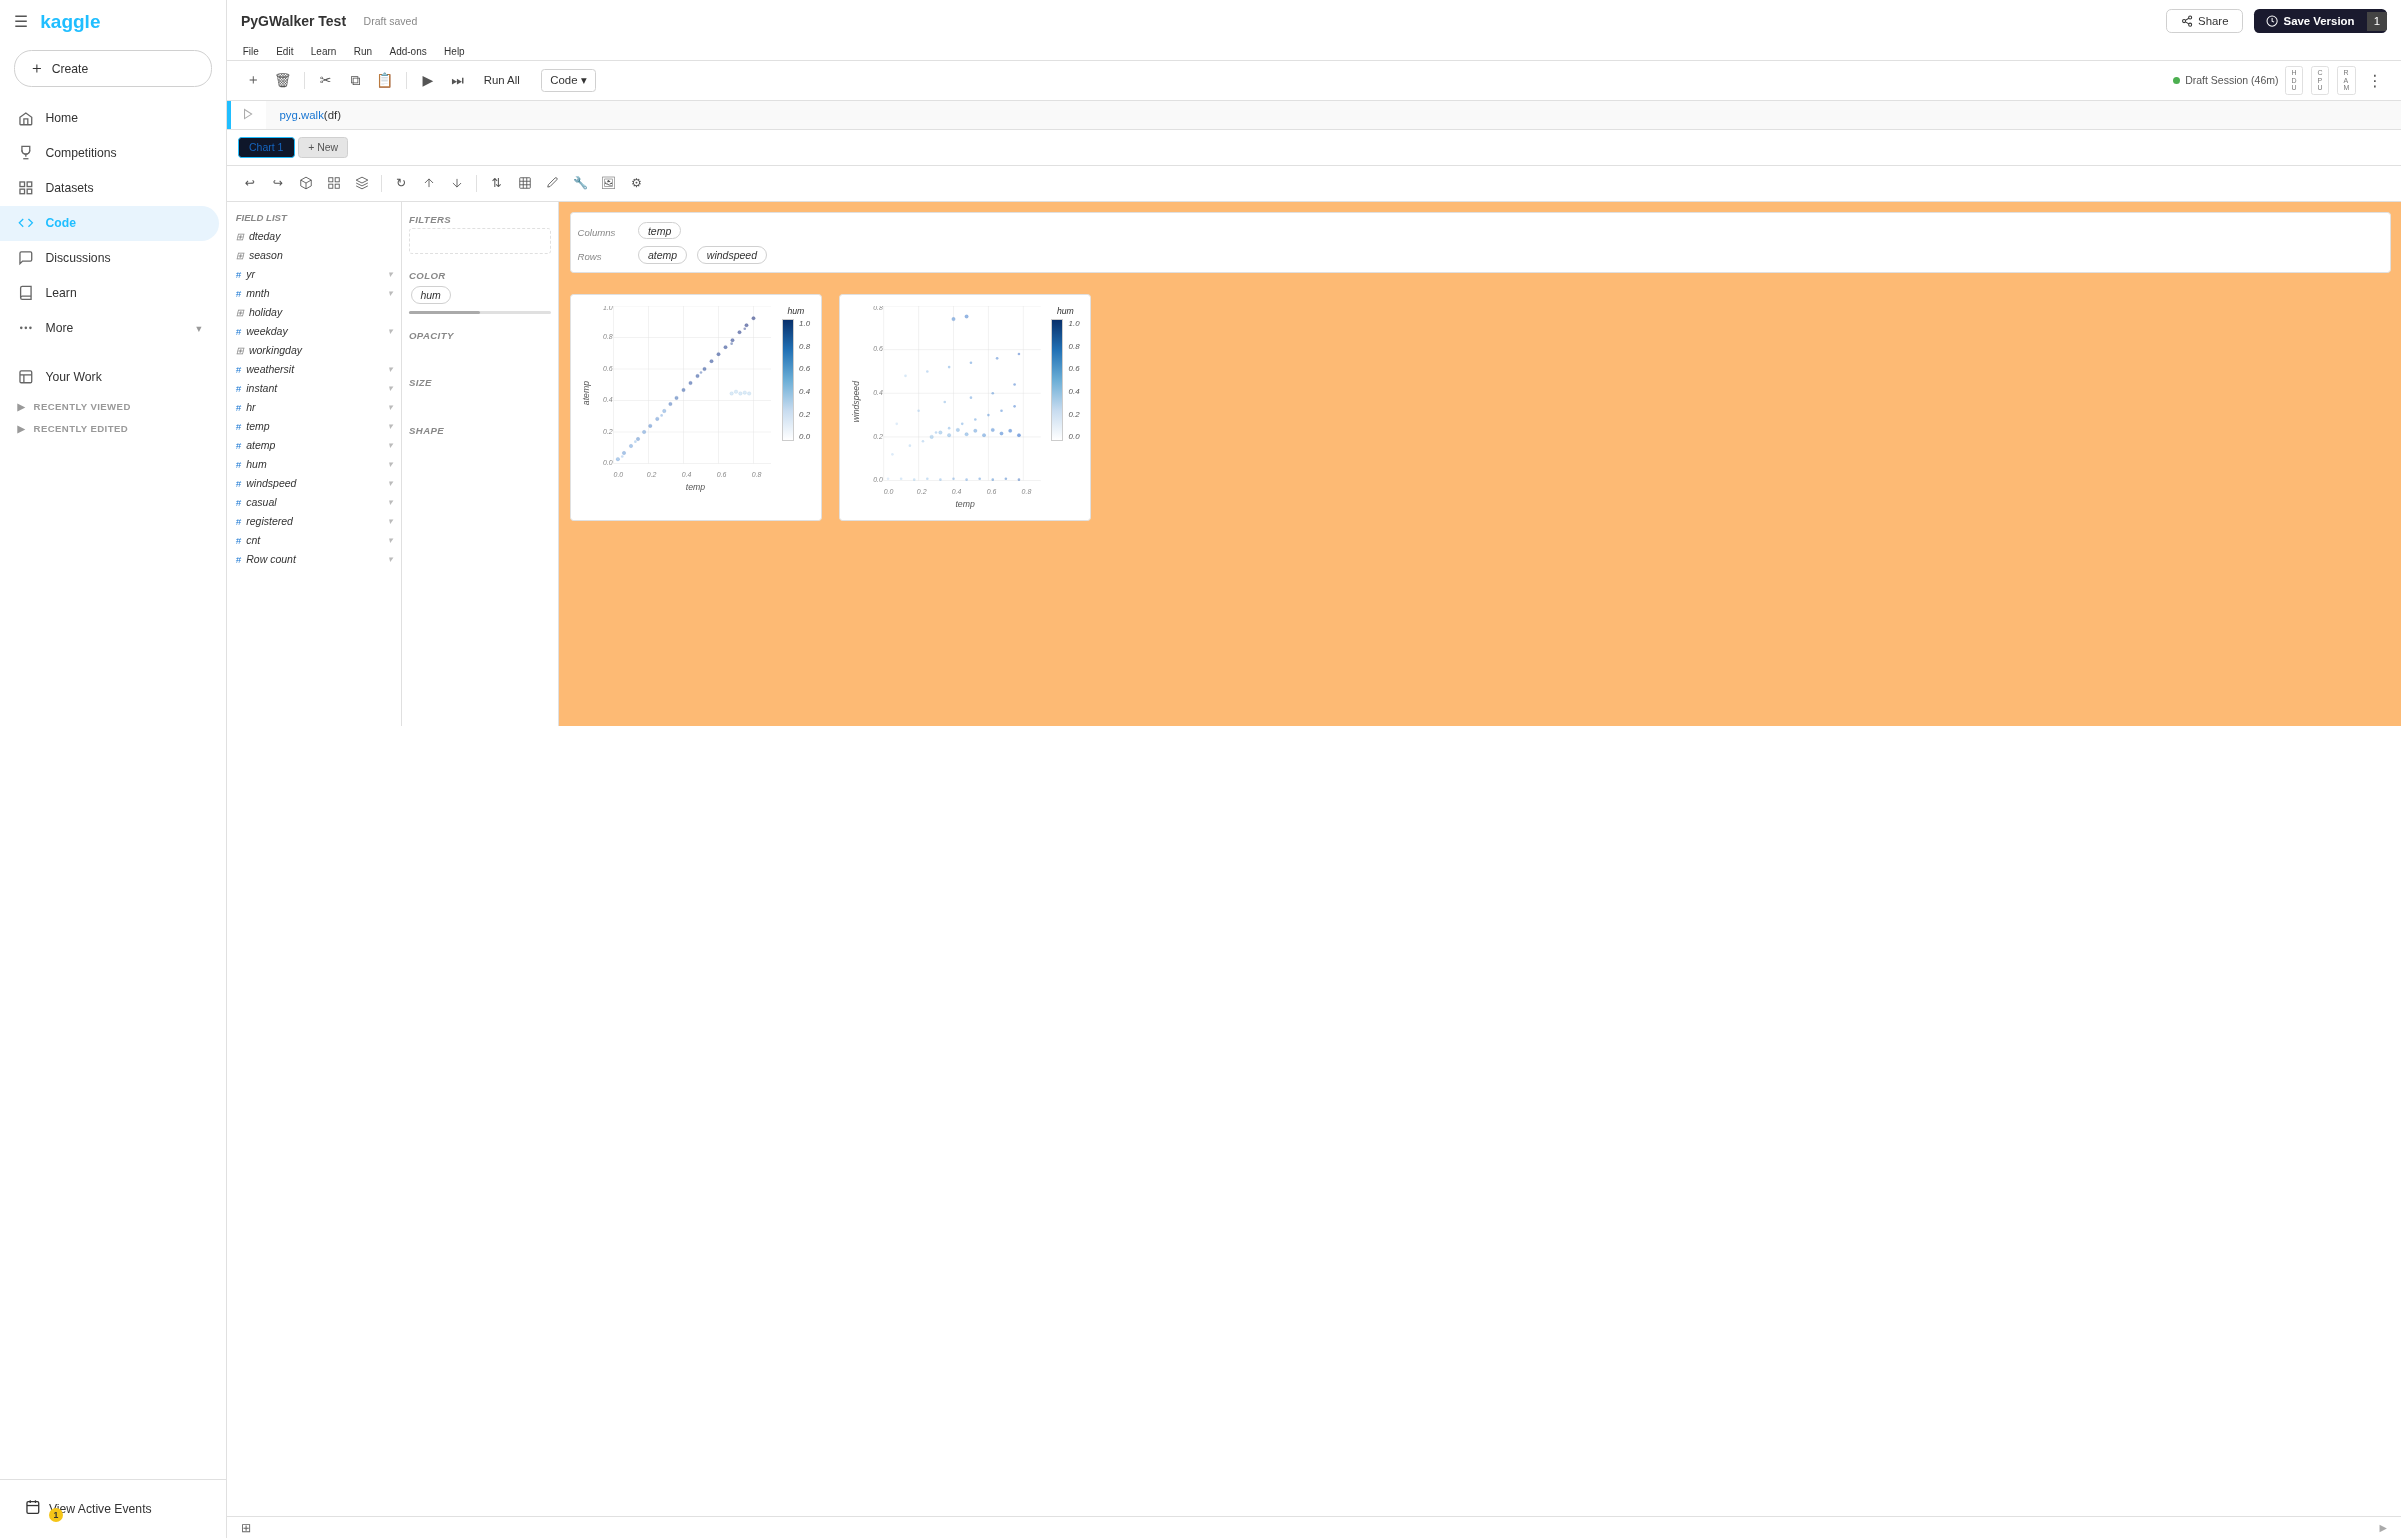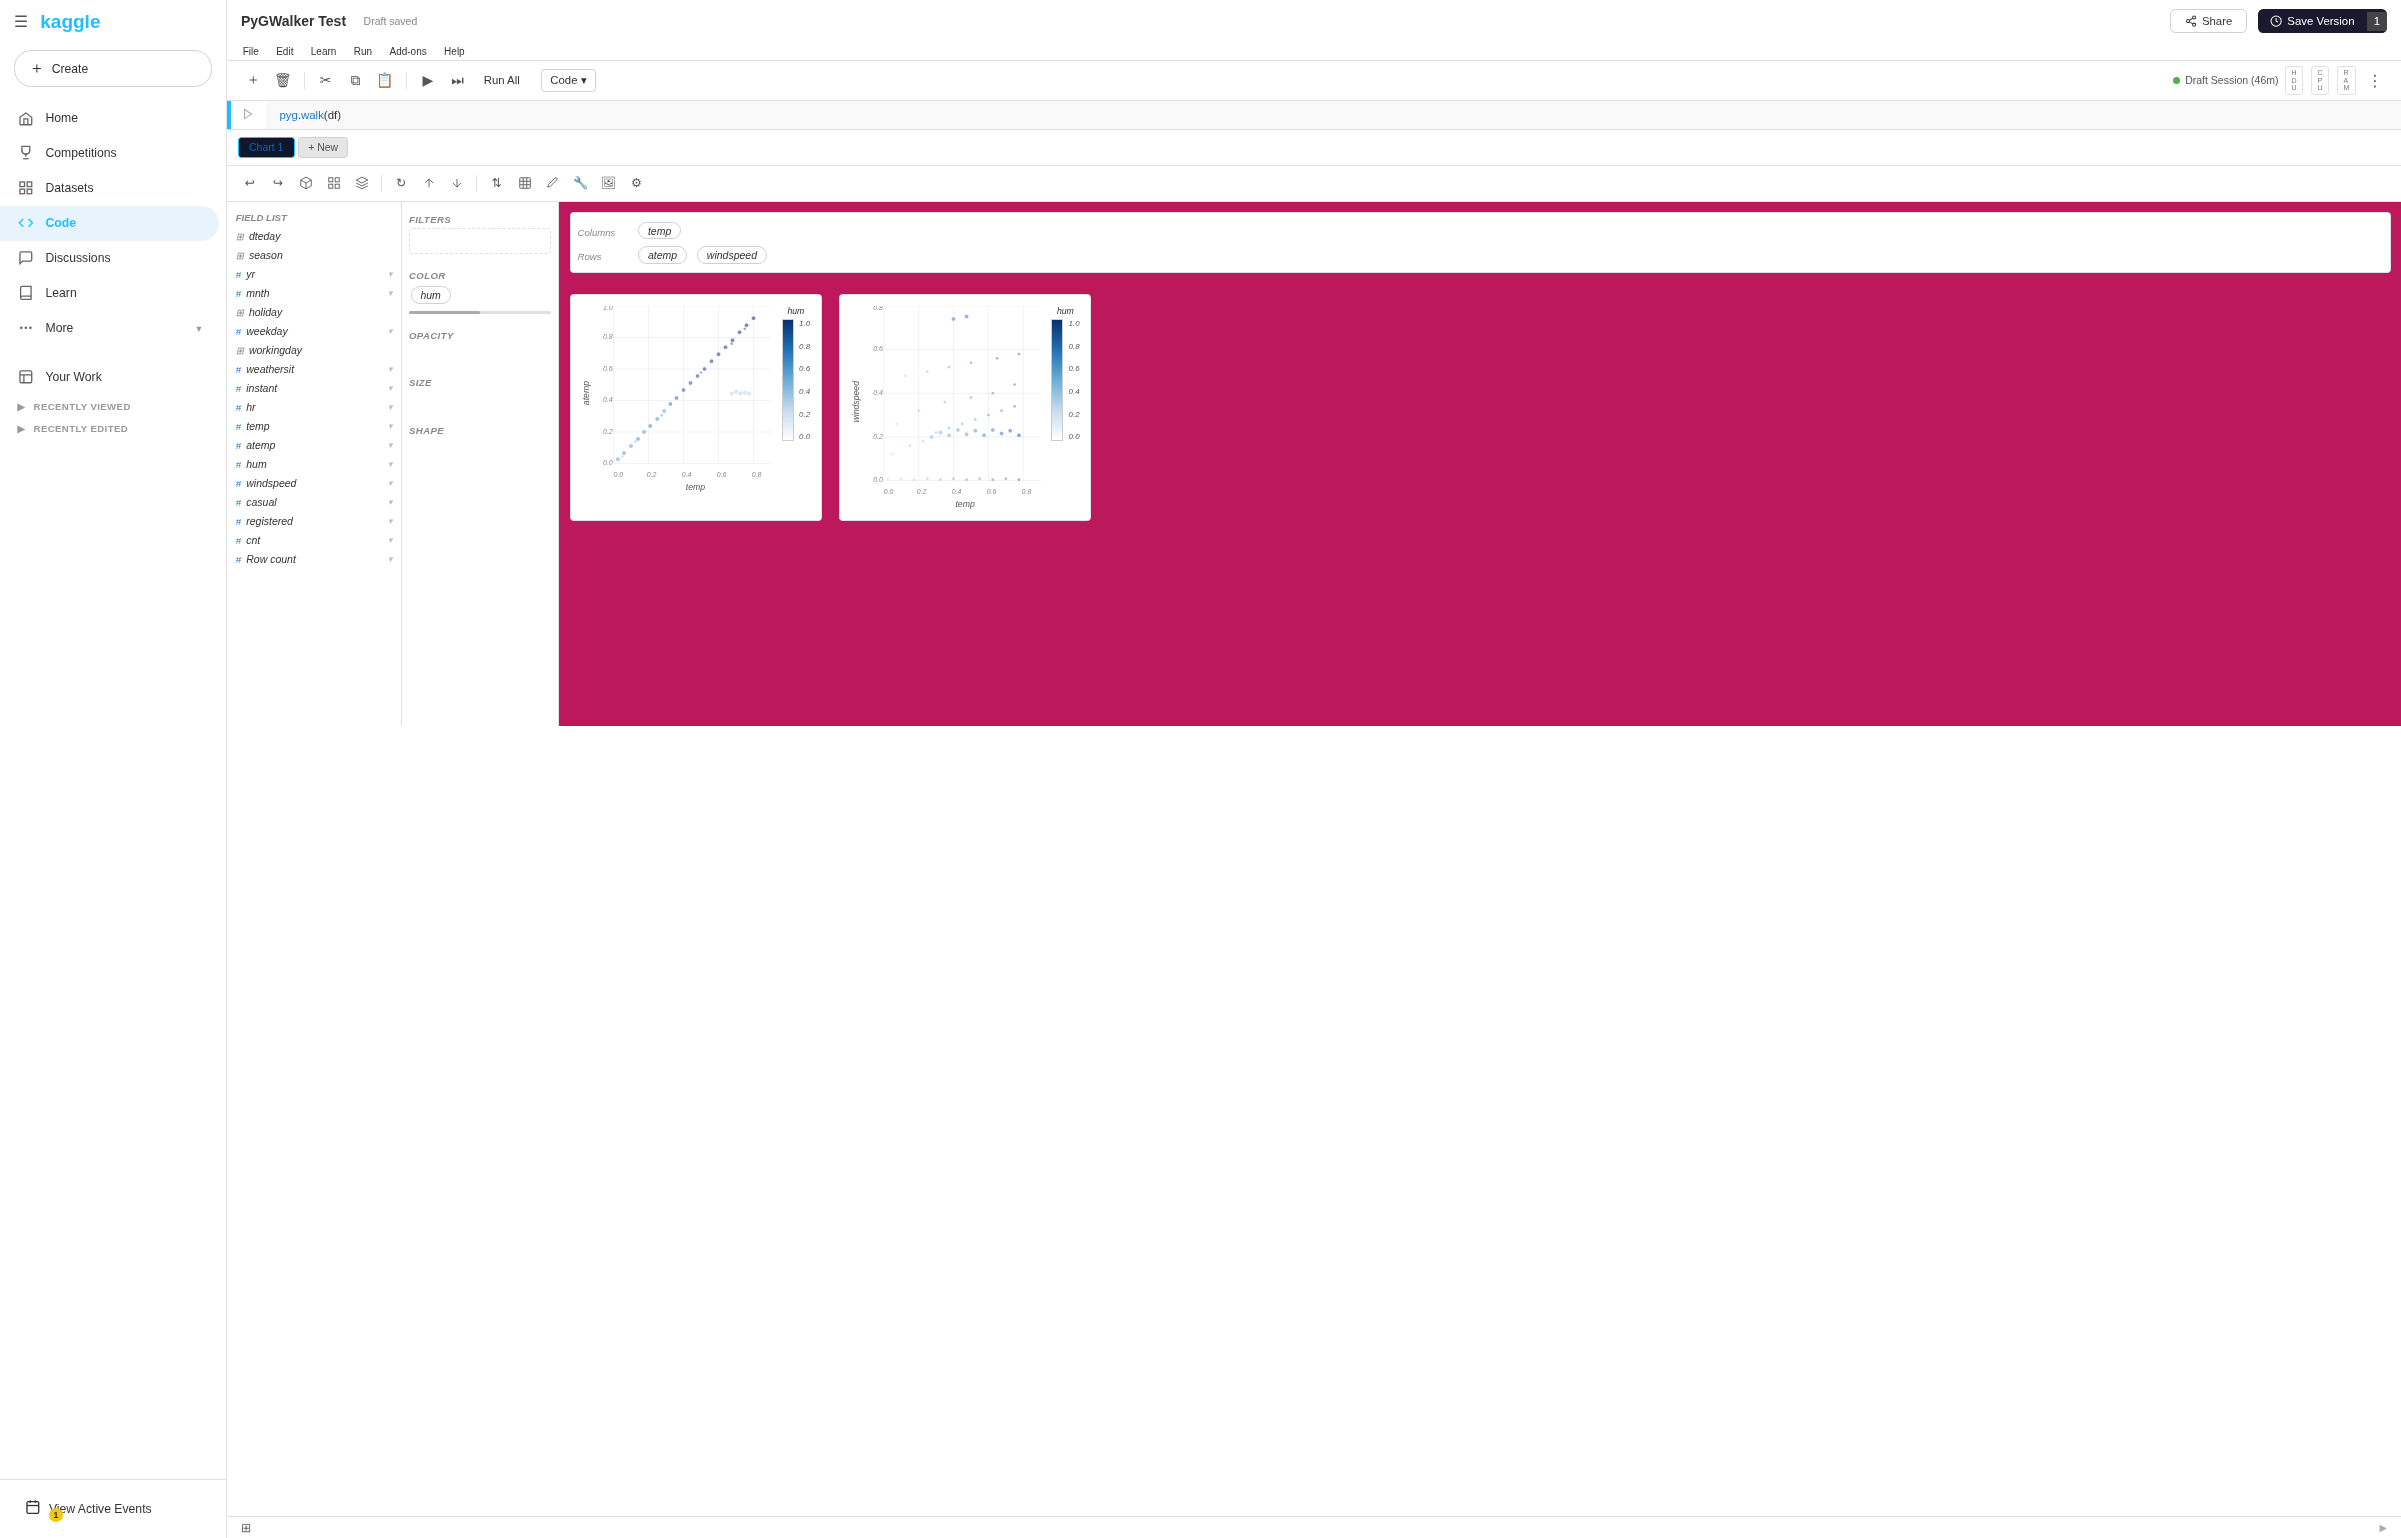--- a/index.html
+++ b/index.html
@@ -63,21 +63,21 @@
       display: flex; align-items: center; gap: 5.2px;
       padding: 5.2px 14px; border: 0.9px solid #d0d0d0; border-radius: 5.2px;
       font-size: 11.4px; cursor: pointer; background: #fff; color: #333;
     }
     .save-version-btn {
       display: flex; align-items: center; gap: 0;
       background: #1a1a2e; color: #fff; border-radius: 5.2px;
       font-size: 11.4px; cursor: pointer; overflow: hidden;
     }
     .save-version-main {
-      display: flex; align-items: center; gap: 5.2px; padding: 6.1px 12.2px;
+      display: flex; align-items: center; gap: 5.2px; padding: 6.1px 12.2px; font-weight: bold;
     }
     .save-version-num {
       background: #444; padding: 3.5px 7px; font-size: 11.4px;
     }
 
     
     .notebook-toolbar {
       display: flex; align-items: center; gap: 5.2px; padding: 5.2px 14px;
       border-bottom: 0.9px solid #e0e0e0;
     }
@@ -194,21 +194,21 @@
     }
     .config-slider-track {
       width: 100%; height: 3.5px; background: #e0e0e0; border-radius: 1.7px; margin-top: 5.2px;
     }
     .config-slider-fill {
       width: 50%; height: 3.5px; background: #aaa; border-radius: 1.7px;
     }
 
     
     .chart-area {
-      flex: 1; padding: 10.5px; overflow: auto; background: #be185d;
+      flex: 1; padding: 10.5px; overflow: auto; background: #fdba74;
       display: flex; flex-direction: column; gap: 14px;
     }
     .axis-config {
       display: flex; gap: 7px; margin-bottom: 7px; align-items: flex-start; background: #fff; padding: 7px; border-radius: 3.5px; border: 0.9px solid #e0e0e0;
     }
     .axis-label { font-size: 9.6px; color: #888; width: 52px; padding-top: 3.5px; }
     .axis-tag {
       display: inline-flex; align-items: center; gap: 3.5px;
       border: 0.9px solid #d0d0d0; border-radius: 10.5px; padding: 1.7px 8.7px;
       font-size: 10.5px; background: #fff; color: #333; cursor: pointer; margin: 1.7px;

